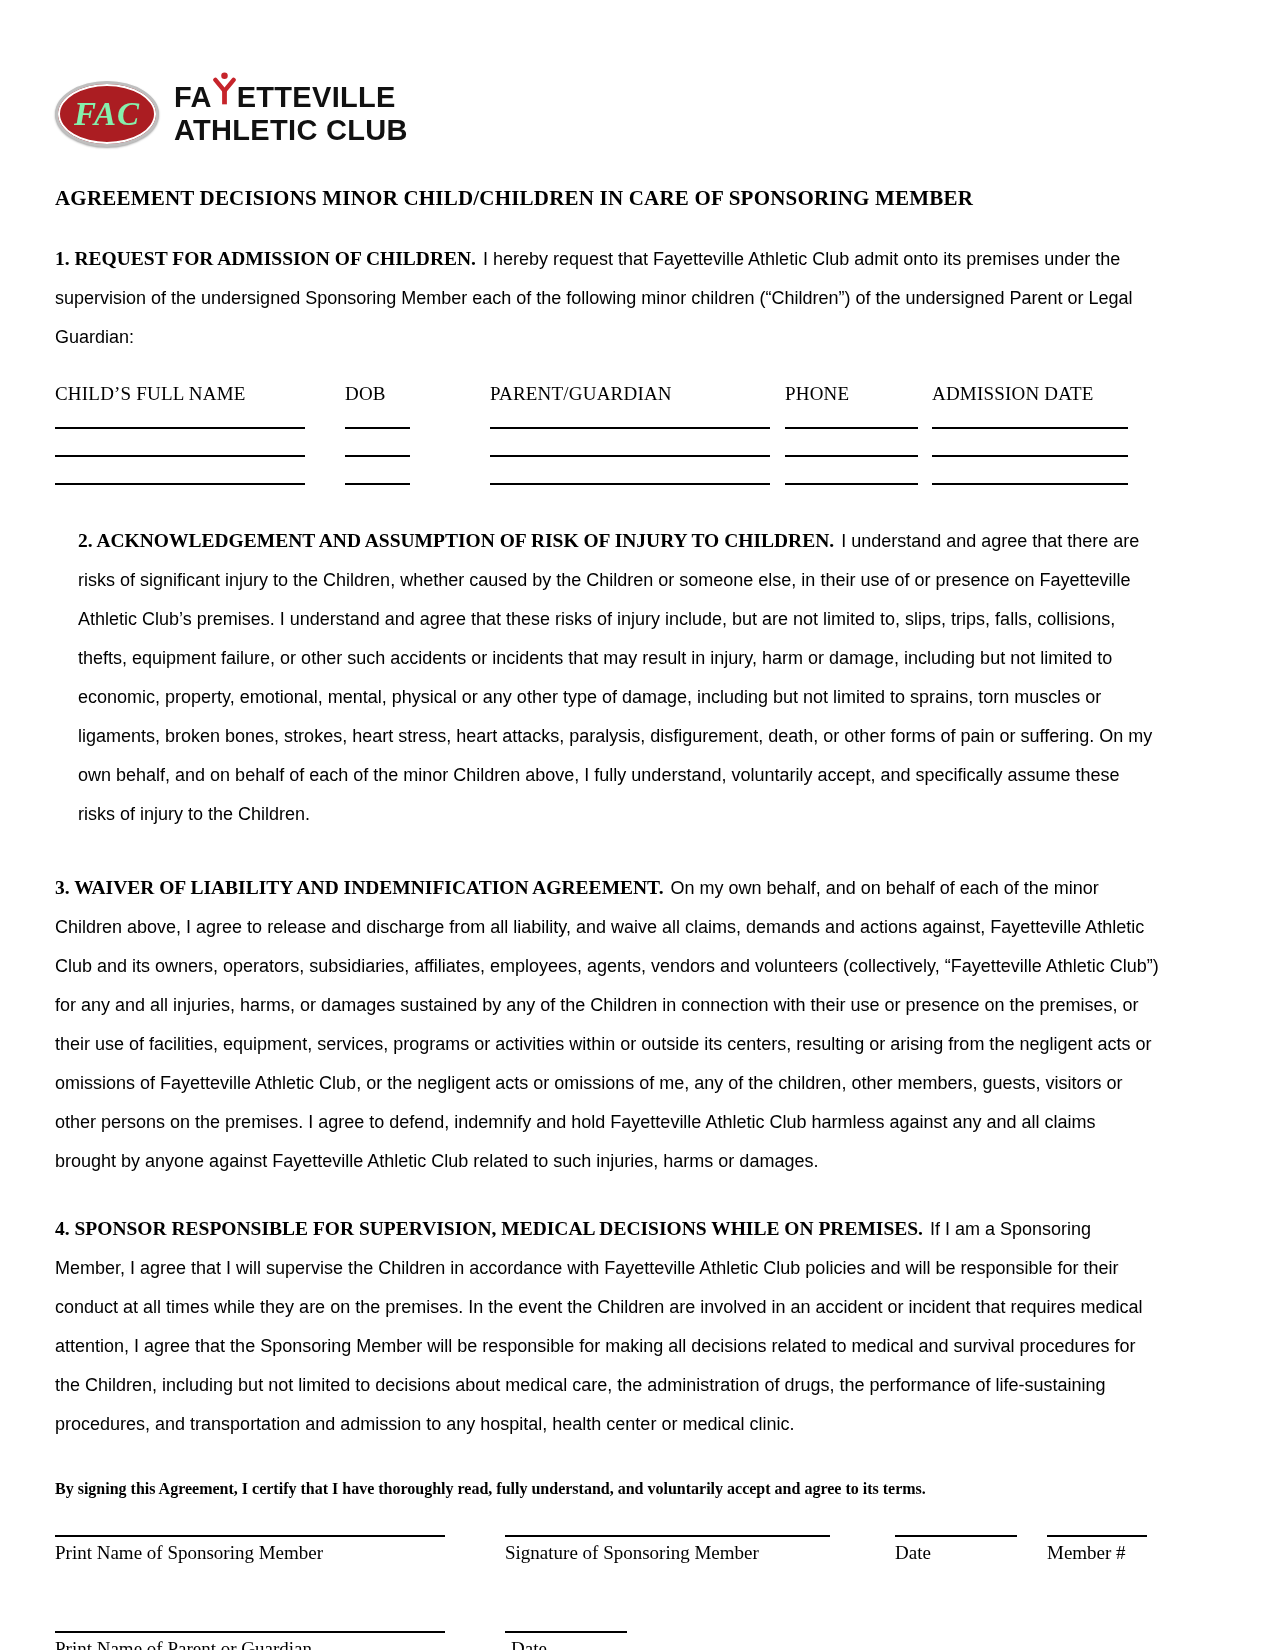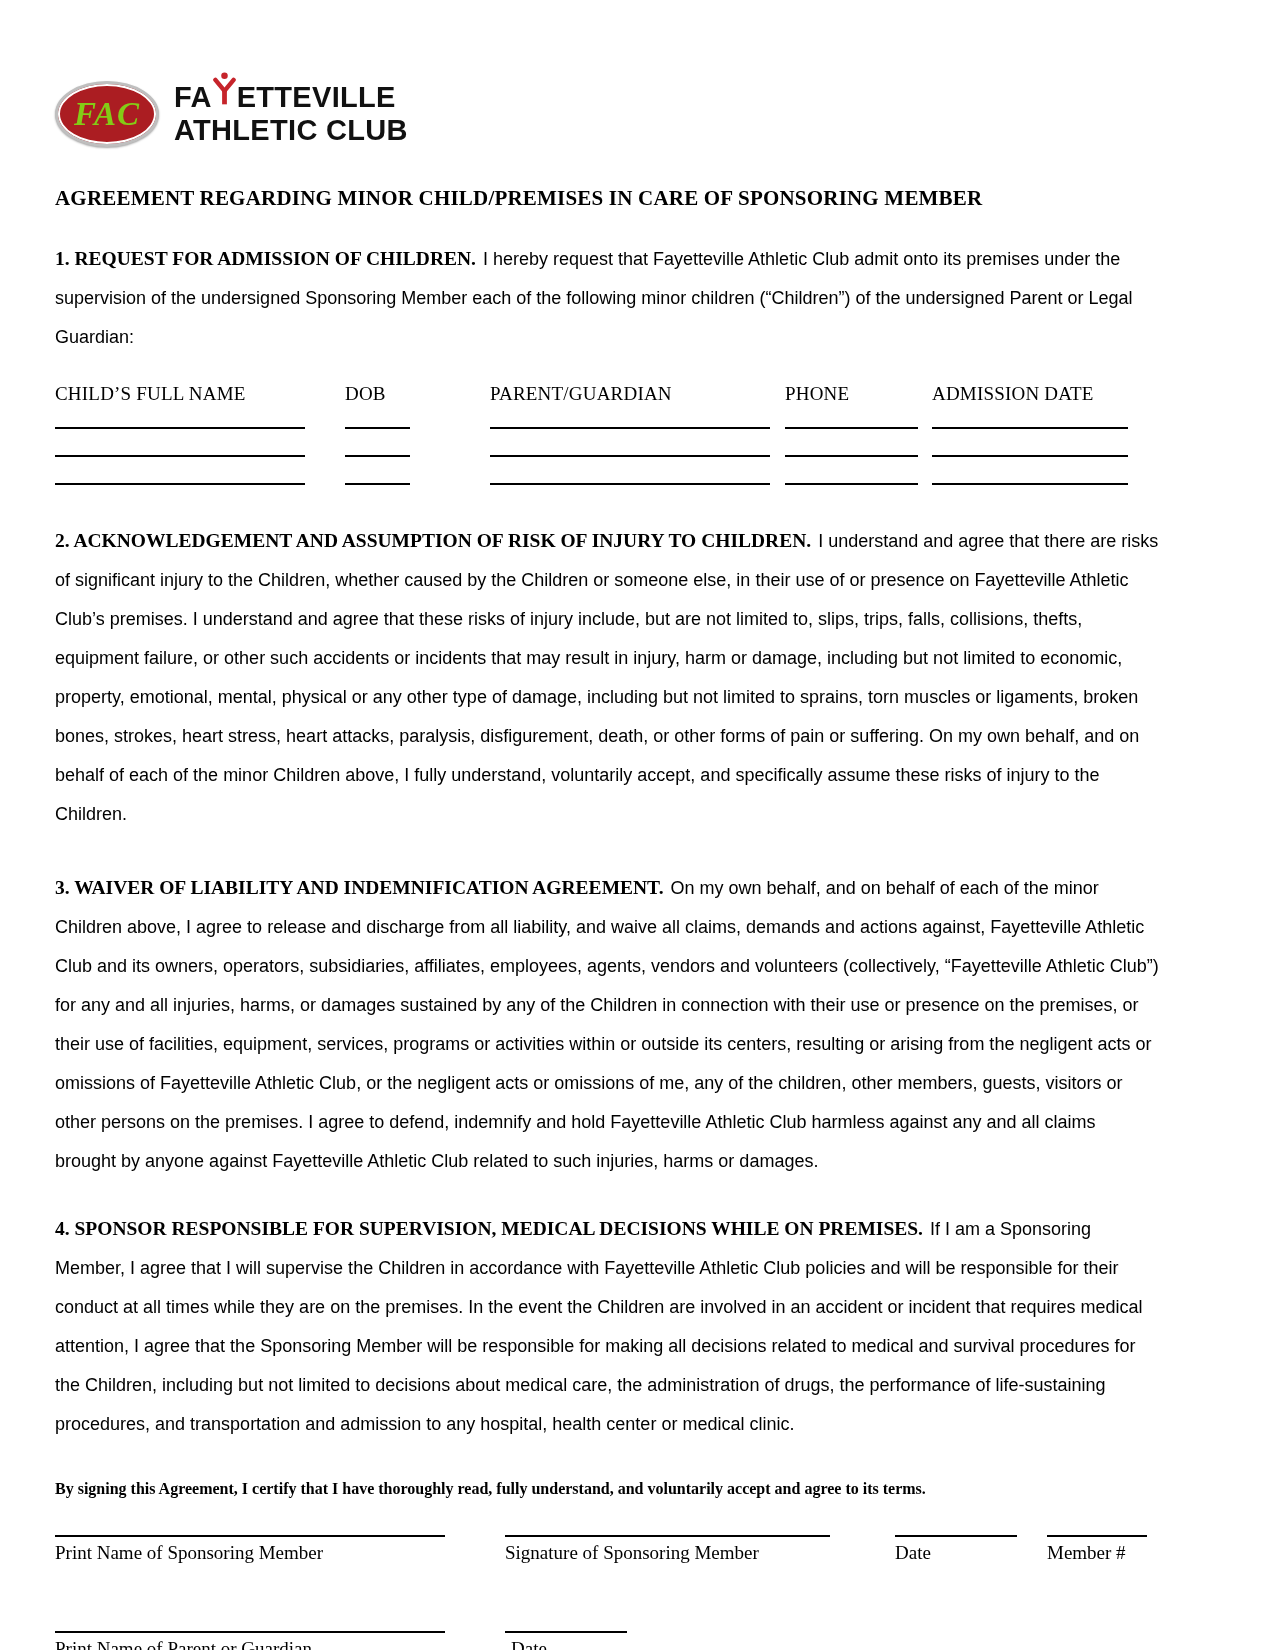--- a/index.html
+++ b/index.html
@@ -20,39 +20,39 @@
     width:104px;height:66px;border-radius:50%;
     background:#ab1d22;
     border:3px solid #bfbfbf;
     box-shadow:inset 0 0 0 2px #ffffff, 0 1px 2px rgba(0,0,0,.35);
     display:flex;align-items:center;justify-content:center;
     box-sizing:border-box;
   }
   .badge span{
     font-family:"Liberation Serif", serif;
     font-weight:bold;font-style:italic;
-    font-size:33px;color:#84cc16;letter-spacing:1px;
+    font-size:33px;color:#86efac;letter-spacing:1px;
   }
   .brand{font-weight:700;font-size:29px;line-height:33px;letter-spacing:.3px;color:#111;}
   .brand .row{display:flex;align-items:flex-start;}
   .figure-y{width:23px;height:36px;margin:-10px 1px -3px 1px;}
   
   .title{
     margin-top:38px;
     font-family:"Liberation Serif", serif;
     font-weight:bold;font-size:21px;letter-spacing:.2px;
   }
   .para{margin:0;font-size:18px;line-height:39px;}
   .para .h{
     font-family:"Liberation Serif", serif;
     font-weight:bold;font-size:19.5px;
     margin-right:7px;
   }
   .p1{margin-top:28px;}
-  .p2{margin-top:36px;}
+  .p2{margin-top:36px;margin-left:23px;}
   .p3{margin-top:34px;}
   .p4{margin-top:28px;}
   .closing{
     margin-top:30px;
     font-family:"Liberation Serif", serif;
     font-weight:bold;font-size:16px;line-height:29px;
   }
   
   .ctable{margin-top:26px;}
   .ctable-head{display:flex;font-family:"Liberation Serif", serif;font-size:19px;letter-spacing:.2px;}
@@ -96,21 +96,21 @@
           <path d="M12 17 L12 34" stroke="#c6242b" stroke-width="5" stroke-linecap="butt" fill="none"></path>
         </svg>
         <span>ETTEVILLE</span>
       </div>
       <div class="row">
         <span>ATHLETIC CLUB</span>
       </div>
     </div>
   </div>
 
-  <div class="title">AGREEMENT REGARDING MINOR CHILD/PREMISES IN CARE OF SPONSORING MEMBER</div>
+  <div class="title">AGREEMENT DECISIONS MINOR CHILD/CHILDREN IN CARE OF SPONSORING MEMBER</div>
 
   <p class="para p1">
     <span class="h">1. REQUEST FOR ADMISSION OF CHILDREN.</span><span class="b">I hereby request that Fayetteville Athletic Club admit onto its premises under the supervision of the undersigned Sponsoring Member each of the following minor children (“Children”) of the undersigned Parent or Legal Guardian:</span>
   </p>
 
   <div class="ctable">
     <div class="ctable-head">
       <div class="c c1">CHILD’S FULL NAME</div>
       <div class="c c2">DOB</div>
       <div class="c c3">PARENT/GUARDIAN</div>

